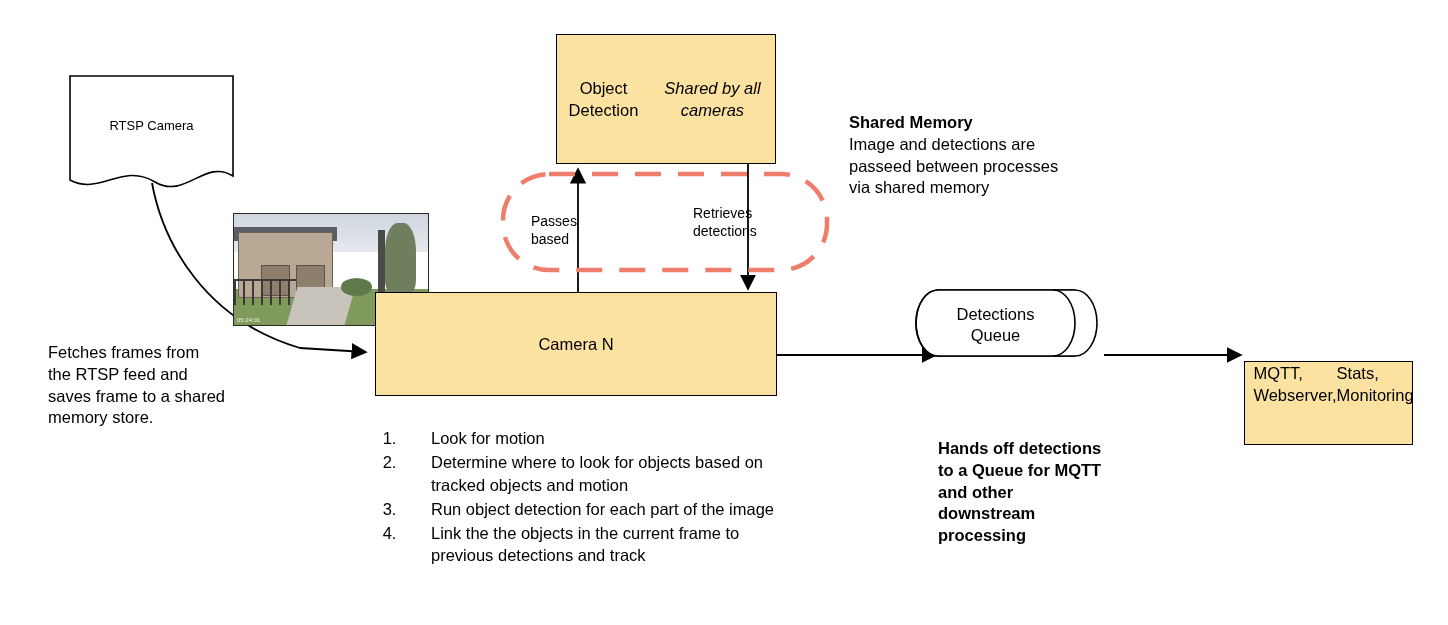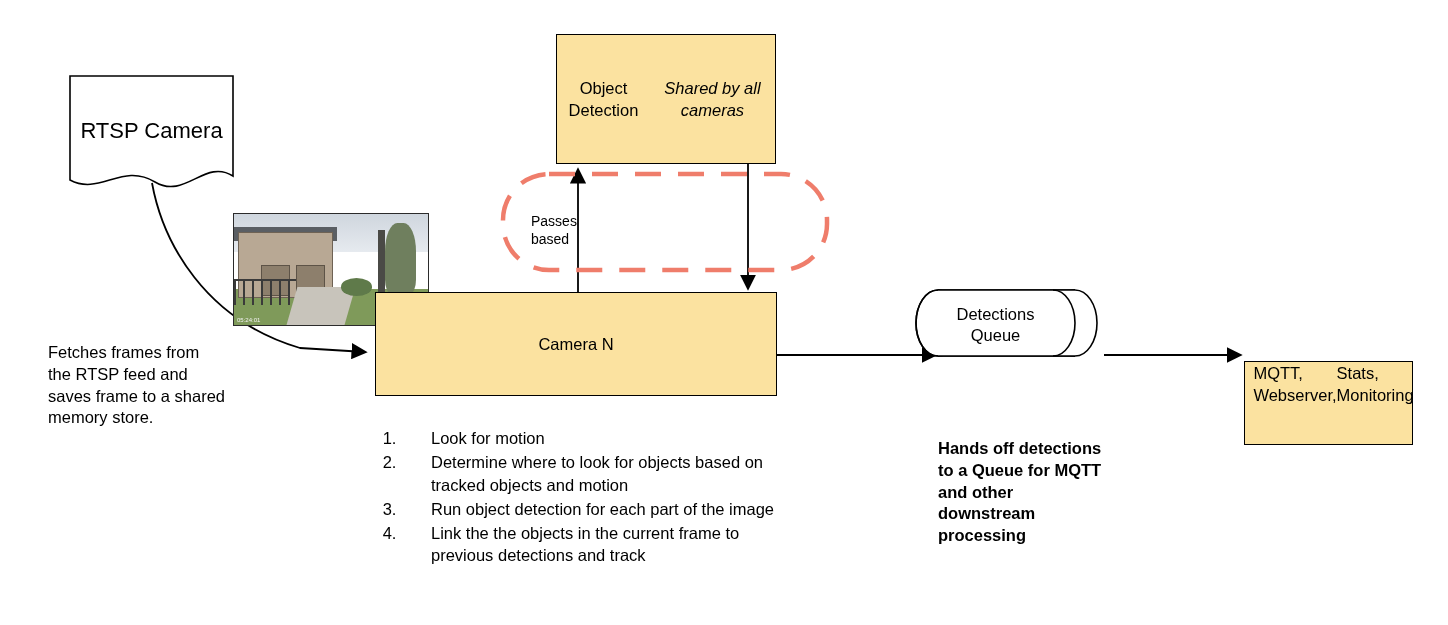--- a/index.html
+++ b/index.html
@@ -47,21 +47,21 @@
   .doc-shape {
     position: absolute;
     font-size: 16.5px;
   }
   .doc-label {
     position: absolute;
     left: 0;
     top: 0;
     width: 100%;
     text-align: center;
-    font-size: 22px;
+    font-size: 13px;
   }
   .cylinder {
     position: absolute;
     font-size: 16.5px;
   }
   .cyl-label {
     position: absolute;
     left: 0;
     width: 100%;
     text-align: center;
@@ -251,25 +251,33 @@
   <div class="node box" style="left:1244px; top:313px; width:169px; height:84px; align-items:flex-start; padding-left:10px; text-align:left;margin-top:48px;">
     <div>MQTT, Webserver,</div>
     <div>Stats, Monitoring</div>
   </div>
 
   <div class="edge-label" style="left:531px; top:212px; width:92px;">
     <div>Passes</div>
     <div>based</div>
   </div>
 
+  <div class="edge-label" style="left:693px; top:204px; width:112px;">
+    <div>Retrieves</div>
+    <div>detections</div>
+  </div>
 
   <div class="note" style="left:48px; top:342px; width:178px;">
     <span>Fetches frames from the RTSP feed and saves frame to a shared memory store.</span>
   </div>
 
+  <div class="note" style="left:849px; top:112px; width:210px;">
+    <div class="bold">Shared Memory</div>
+    <div>Image and detections are passeed between processes via shared memory</div>
+  </div>
 
   <div class="note" style="left:938px; top:438px; width:176px;">
     <span class="bold">Hands off detections to a Queue for MQTT and other downstream processing</span>
   </div>
 
   <div class="ol-list" style="left:375px; top:427px; width:420px;">
     <ol>
       <li>Look for motion</li>
       <li>Determine where to look for objects based on tracked objects and motion</li>
       <li>Run object detection for each part of the image</li>

